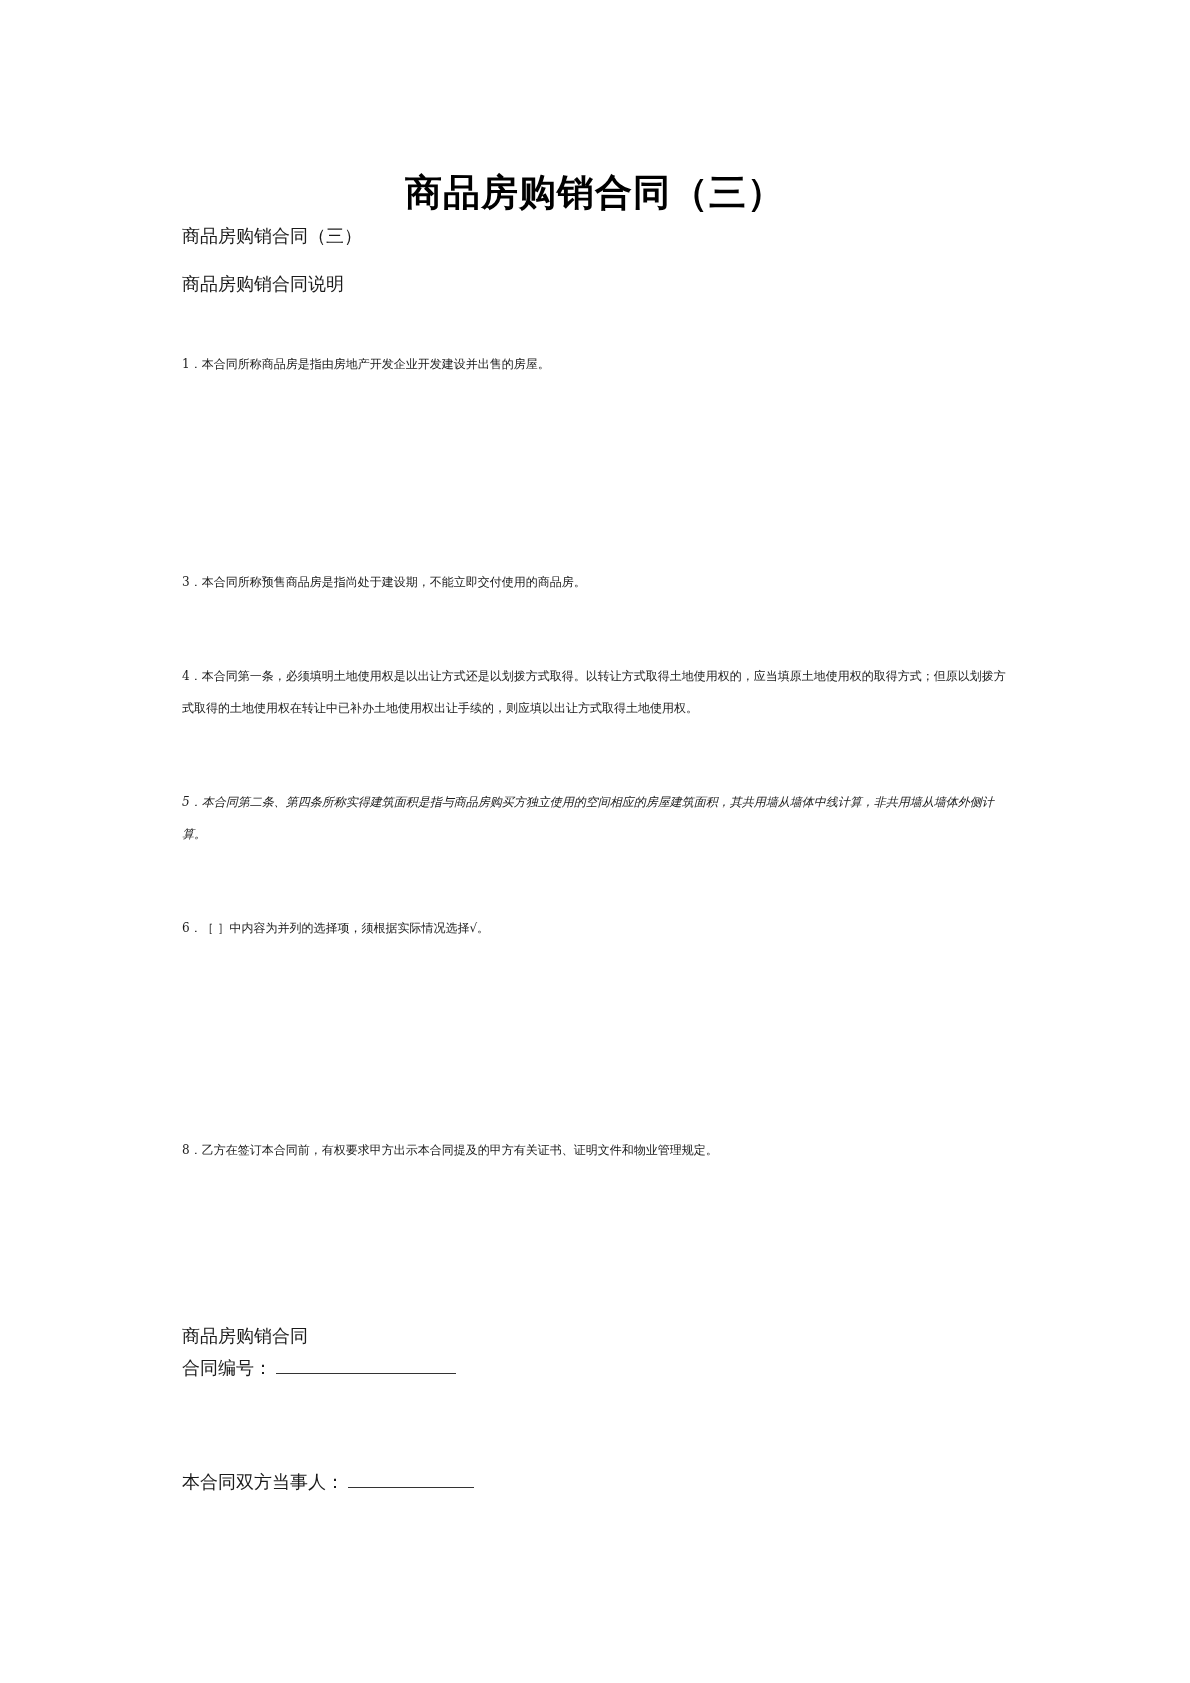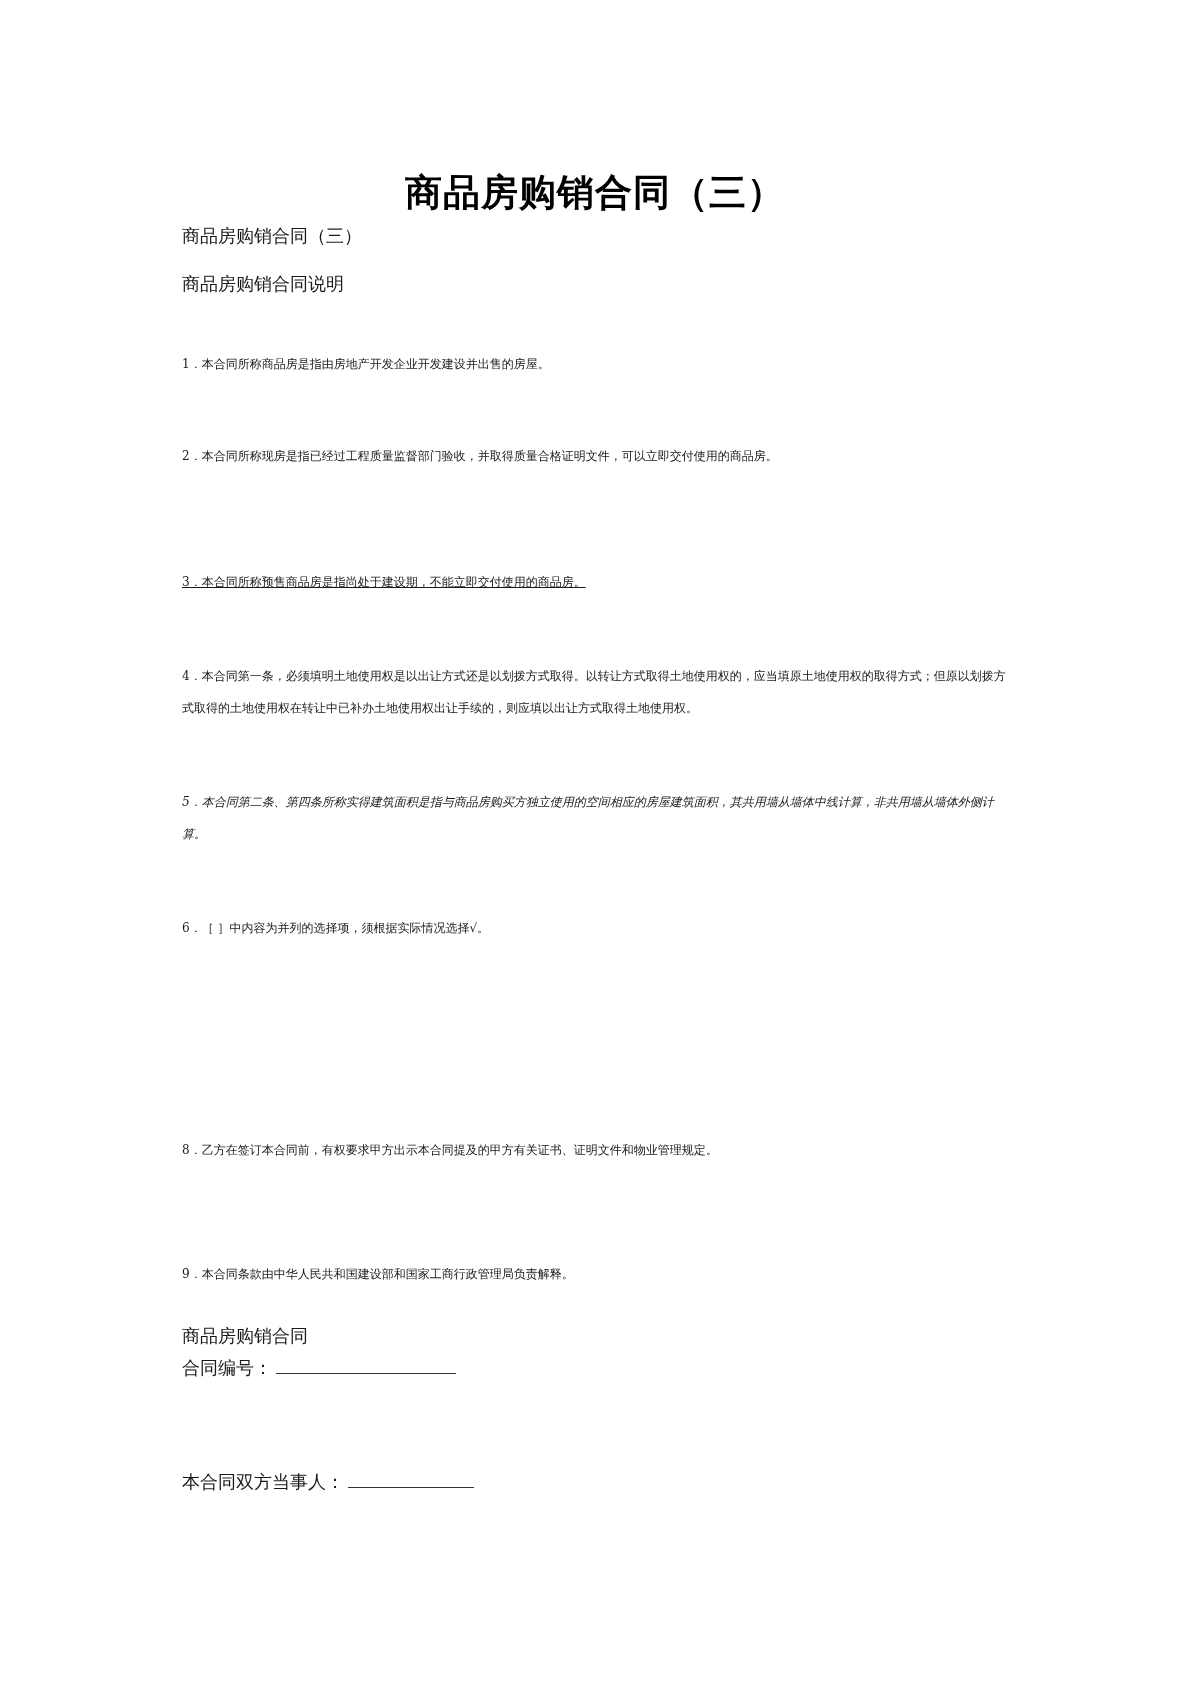--- a/index.html
+++ b/index.html
@@ -16,27 +16,25 @@
 </head>
 <body>
 
 <div class="page">
   <div class="title">商品房购销合同（三）</div>
 
   <div class="line" style="top:220px;">商品房购销合同（三）</div>
   <div class="line" style="top:252px;margin-top:16px;">商品房购销合同说明</div>
 
   <div class="para" style="top:348px;">1．本合同所称商品房是指由房地产开发企业开发建设并出售的房屋。</div>
-  <div class="para" style="top:440px;">2．本合同所称现房是指已经过工程质量监督部门验收，并取得质量合格证明文件，可以立即交付使用的商品房。</div>
-  <div class="para" style="top:566px;text-decoration:underline;">3．本合同所称预售商品房是指尚处于建设期，不能立即交付使用的商品房。</div>
+  <div class="para" style="top:566px;">3．本合同所称预售商品房是指尚处于建设期，不能立即交付使用的商品房。</div>
   <div class="para" style="top:660px;">4．本合同第一条，必须填明土地使用权是以出让方式还是以划拨方式取得。以转让方式取得土地使用权的，应当填原土地使用权的取得方式；但原以划拨方式取得的土地使用权在转让中已补办土地使用权出让手续的，则应填以出让方式取得土地使用权。</div>
   <div class="para" style="top:786px;font-style:italic;">5．本合同第二条、第四条所称实得建筑面积是指与商品房购买方独立使用的空间相应的房屋建筑面积，其共用墙从墙体中线计算，非共用墙从墙体外侧计算。</div>
   <div class="para" style="top:912px;">6．［ ］中内容为并列的选择项，须根据实际情况选择√。</div>
   <div class="para" style="top:1134px;">8．乙方在签订本合同前，有权要求甲方出示本合同提及的甲方有关证书、证明文件和物业管理规定。</div>
-  <div class="para" style="top:1258px;">9．本合同条款由中华人民共和国建设部和国家工商行政管理局负责解释。</div>
 
   <div class="line" style="top:1320px;">商品房购销合同</div>
 
   <div class="line" style="top:1466px;">
     <span>本合同双方当事人：</span><span class="blank" style="width:126px;"></span>
   </div>
 
   <div class="line" style="top:1352px;">
     <span>合同编号：</span><span class="blank" style="width:180px;"></span>
   </div>

